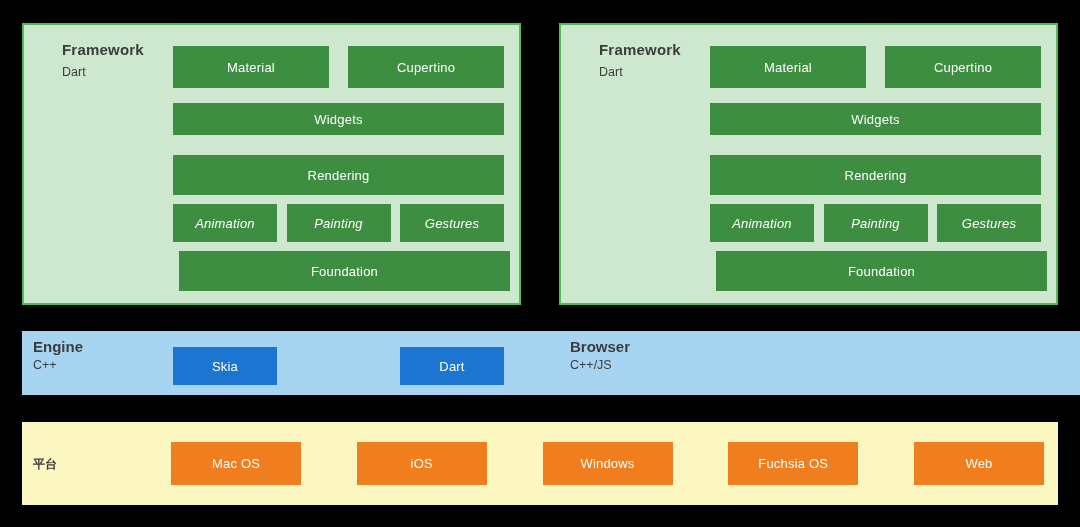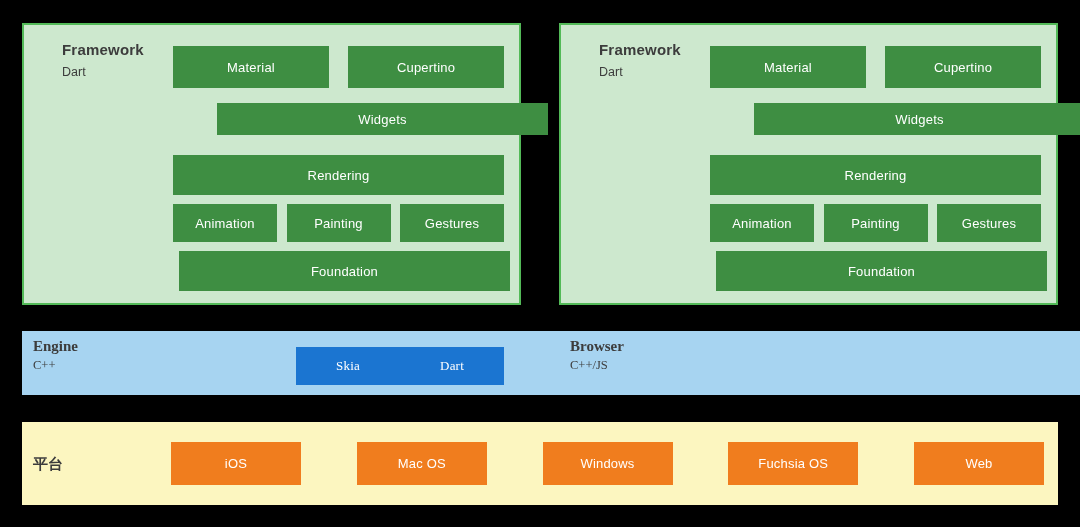--- a/index.html
+++ b/index.html
@@ -9,58 +9,58 @@
   }
   
   .panel{position:absolute;box-sizing:border-box;}
   .fw-panel{
     width:499px;height:282px;top:23px;
     background:#cde8ce;border:2px solid #53ba58;
   }
   .fw-left{left:22px;}
   .fw-right{left:559px;}
   .mid-panel{
-    width:588px;height:64px;top:331px;background:#a7d4f1;font-family:Liberation Serif, serif;
+    width:588px;height:64px;top:331px;background:#a7d4f1;
   }
   .mid-left{left:22px;}
   .mid-right{left:559px;}
   .plat-panel{
     left:22px;top:422px;width:1036px;height:83px;background:#fcf6c0;
   }
   
   .fw-head{position:absolute;left:14px;top:16px;color:#3c3c3c;margin-left:24px;}
   .fw-title{font-size:15px;font-weight:bold;letter-spacing:.2px;}
   .fw-sub{font-size:12.5px;margin-top:7px;}
   .mid-head{position:absolute;left:11px;top:7px;color:#3c3c3c;}
   .mid-title{font-size:15px;font-weight:bold;}
   .mid-sub{font-size:12.5px;margin-top:3px;}
   .plat-label{
     position:absolute;left:11px;top:50%;transform:translateY(-50%);
-    font-size:15px;font-weight:bold;color:#3c3c3c;
+    font-size:12px;font-weight:bold;color:#3c3c3c;
   }
   
   .fw-row{position:absolute;left:149px;width:331px;display:flex;justify-content:space-between;border-radius:21px;}
   .r1{top:21px;height:42px;}
-  .r2{top:78px;height:32px;margin-left:44px;}
+  .r2{top:78px;height:32px;}
   .r3{top:130px;height:40px;}
-  .r4{top:179px;height:38px;}
+  .r4{top:179px;height:38px;font-style:italic;}
   .r5{top:226px;height:40px;margin-left:6px;}
   .block{
     display:flex;align-items:center;justify-content:center;
     color:#fff;font-size:13px;letter-spacing:.2px;box-sizing:border-box;
   }
   .green{background:#3e8e42;}
   .blue{background:#1b75d1;}
   .orange{background:#f07d1e;}
   .w156{width:156px;height:100%;}
   .w104{width:104px;height:100%;}
   .full{width:100%;height:100%;}
   .mid-row{
     position:absolute;left:151px;top:16px;width:331px;height:38px;
-    display:flex;justify-content:flex-end;
+    display:flex;justify-content:space-between;gap:31px;
   }
   .plat-row{
     position:absolute;left:149px;top:20px;width:873px;height:43px;
     display:flex;justify-content:space-between;
   }
   .w130{width:130px;height:100%;}
 </style>
 </head>
 <body>
 
@@ -130,21 +130,21 @@
   <section class="panel mid-panel mid-right">
     <div class="mid-head">
       <div class="mid-title">Browser</div>
       <div class="mid-sub">C++/JS</div>
     </div>
   </section>
 
   <section class="panel plat-panel">
     <div class="plat-label">平台</div>
     <div class="plat-row">
+      <div class="block orange w130">Mac OS</div>
       <div class="block orange w130">iOS</div>
-      <div class="block orange w130">Mac OS</div>
       <div class="block orange w130">Windows</div>
       <div class="block orange w130">Fuchsia OS</div>
       <div class="block orange w130">Web</div>
     </div>
   </section>
 
 </div>
 
 </body></html>

